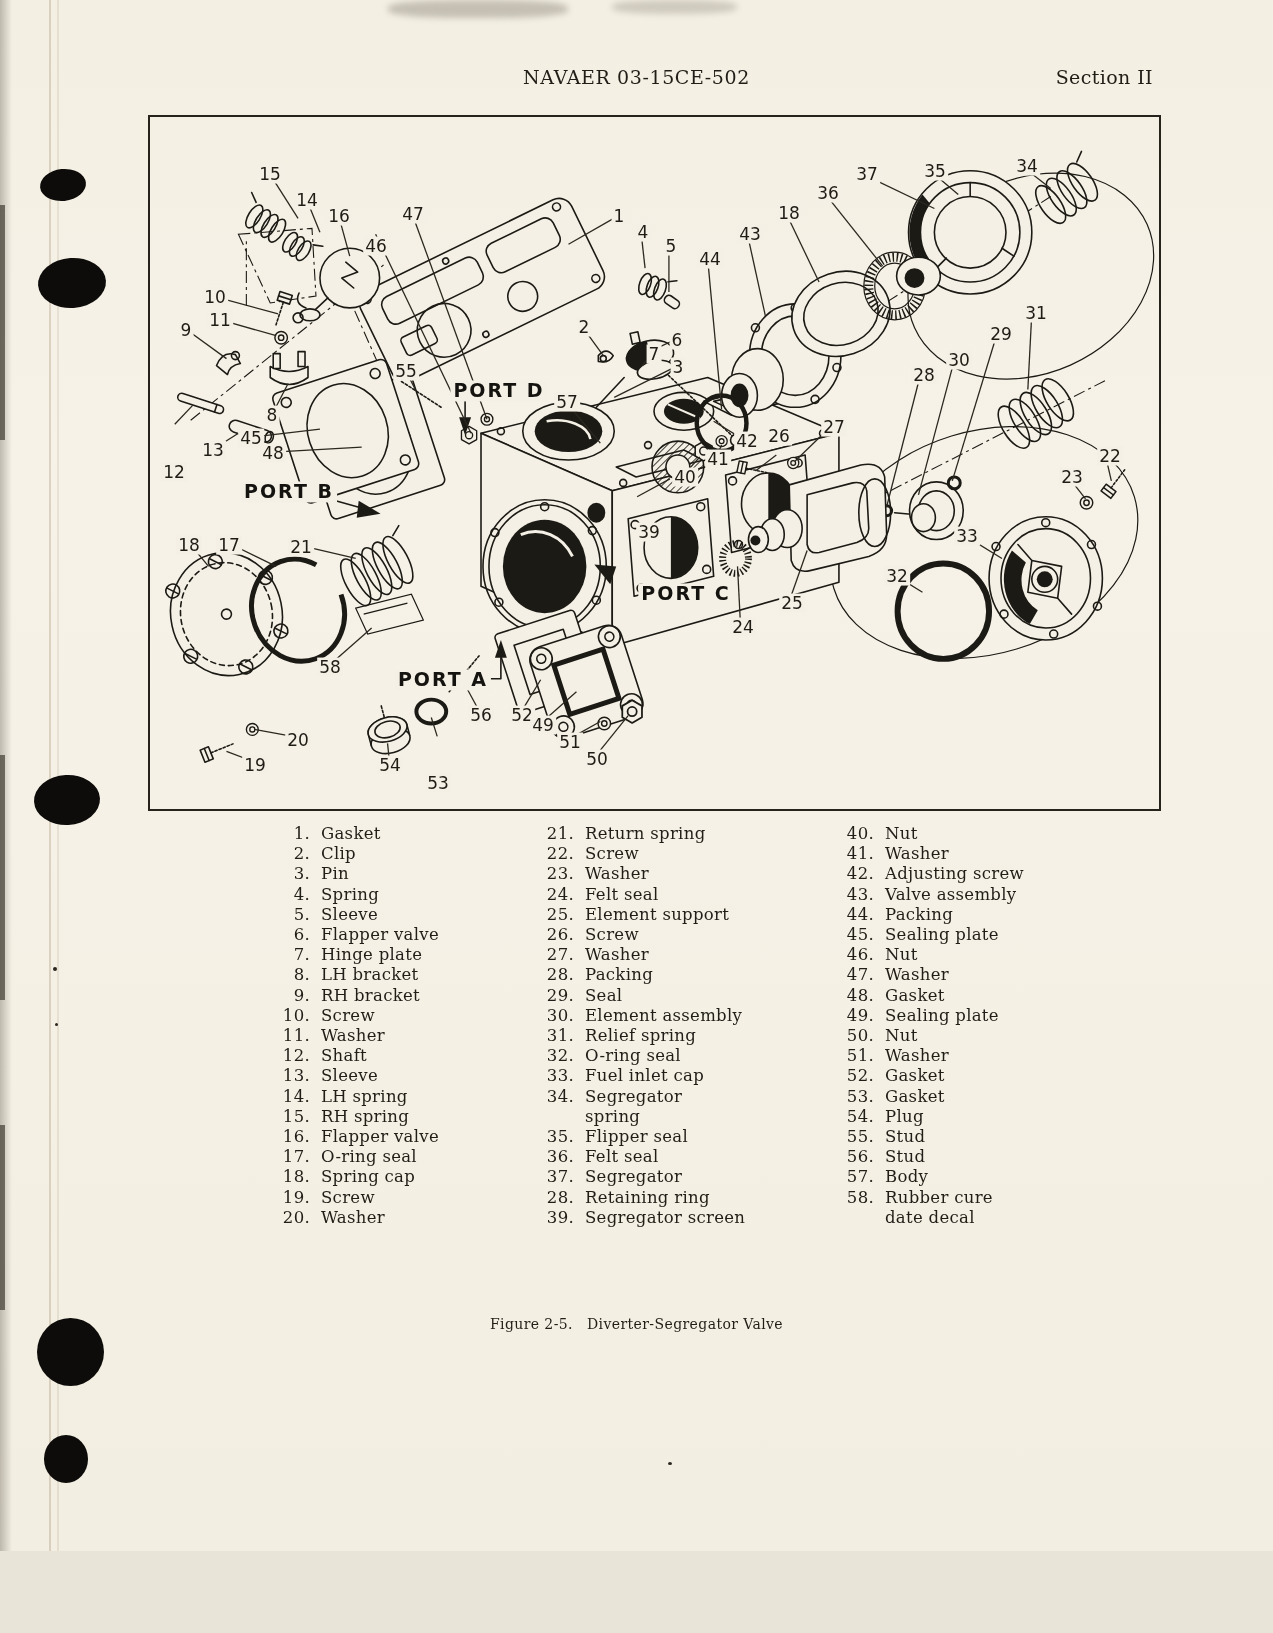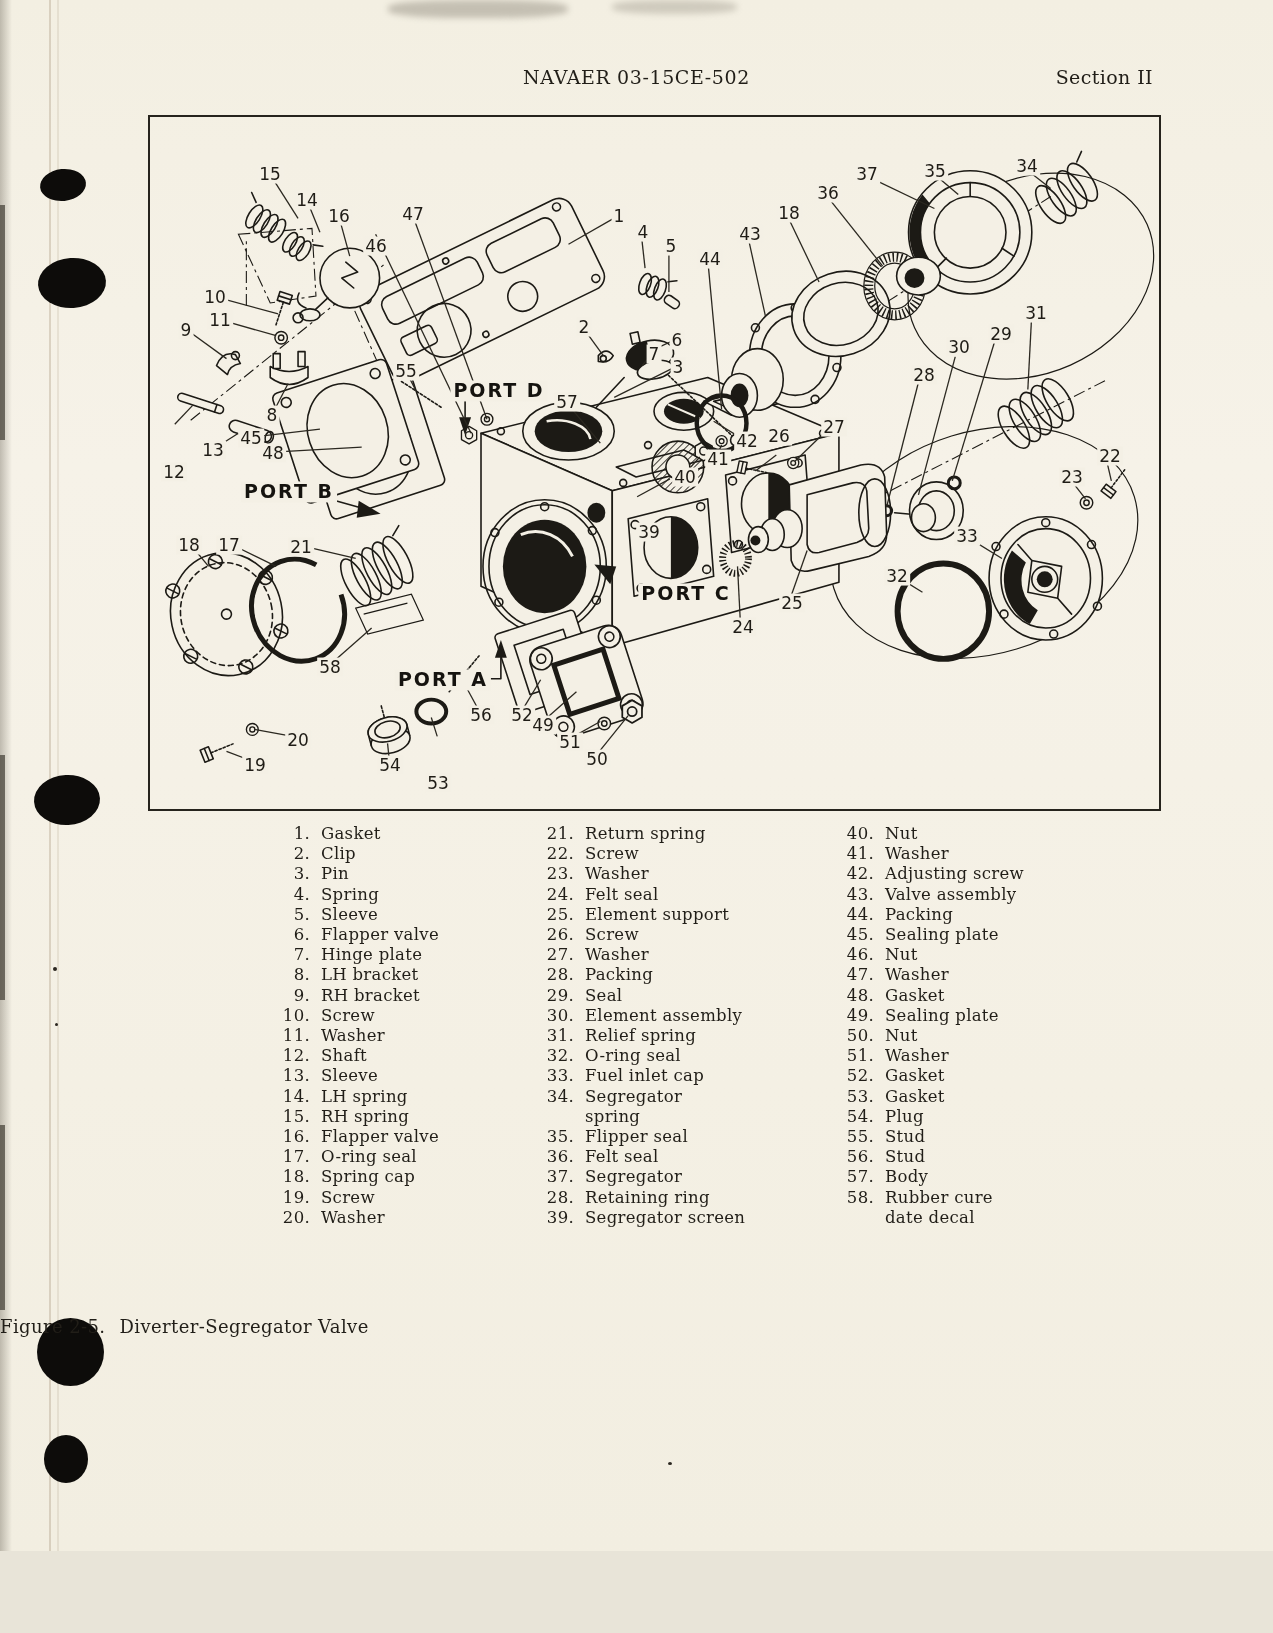--- a/index.html
+++ b/index.html
@@ -41,21 +41,21 @@
   .art .paper{fill:#f4f0e5;stroke:#1c1a15;stroke-width:1.6;stroke-linejoin:round;}
   .art .dk{fill:#1c1a15;stroke:none;}
   .art .cl{fill:none;stroke:#1c1a15;stroke-width:1.1;stroke-dasharray:12 4 3 4;}
   .art .thin{fill:none;stroke:#1c1a15;stroke-width:1.2;}
   
   .pcol{position:absolute;top:824px;font-size:16.5px;letter-spacing:.3px;}
   .pcol .plrow{display:flex;line-height:20.2px;white-space:nowrap;}
   .pcol .pnum{width:38px;text-align:right;margin-right:11px;flex:none;}
   #pcol1{left:272px;} #pcol2{left:536px;} #pcol3{left:836px;}
   
-  .caption{position:absolute;top:1316px;left:0;right:0;text-align:left;font-size:18px;letter-spacing:.4px;}
+  .caption{position:absolute;top:1316px;left:0;right:0;text-align:center;font-size:14px;letter-spacing:.4px;}
   .caption .cap-title{margin-left:14px;}
 </style>
 </head>
 <body>
 
 <div class="page">
 
   <div class="edge-shade"></div>
   <div class="edge-mark" style="top:205px;height:235px;"></div>
   <div class="edge-mark" style="top:755px;height:245px;"></div>
@@ -497,21 +497,21 @@
         <span class="callout" style="left: 527px; top: 224px;">6</span>
         <span class="callout" style="left: 504px; top: 238px;">7</span>
         <span class="callout" style="left: 528px; top: 251px;">3</span>
         <span class="callout" style="left: 256px; top: 255px;">55</span>
         <span class="callout" style="left: 417px; top: 286px;">57</span>
         <span class="callout" style="left: 597px; top: 325px;">42</span>
         <span class="callout" style="left: 568px; top: 343px;">41</span>
         <span class="callout" style="left: 535px; top: 361px;">40</span>
         <span class="callout" style="left: 499px; top: 382px; margin-top: 34px;">39</span>
         <span class="callout" style="left: 774px; top: 259px;">28</span>
-        <span class="callout" style="left: 809px; top: 231px;">30</span>
+        <span class="callout" style="left: 809px; top: 244px;">30</span>
         <span class="callout" style="left: 851px; top: 218px;">29</span>
         <span class="callout" style="left: 886px; top: 197px;">31</span>
         <span class="callout" style="left: 629px; top: 320px;">26</span>
         <span class="callout" style="left: 684px; top: 311px;">27</span>
         <span class="callout" style="left: 960px; top: 340px;">22</span>
         <span class="callout" style="left: 922px; top: 361px;">23</span>
         <span class="callout" style="left: 817px; top: 420px;">33</span>
         <span class="callout" style="left: 747px; top: 460px;">32</span>
         <span class="callout" style="left: 39px; top: 429px;">18</span>
         <span class="callout" style="left: 79px; top: 429px;">17</span>

